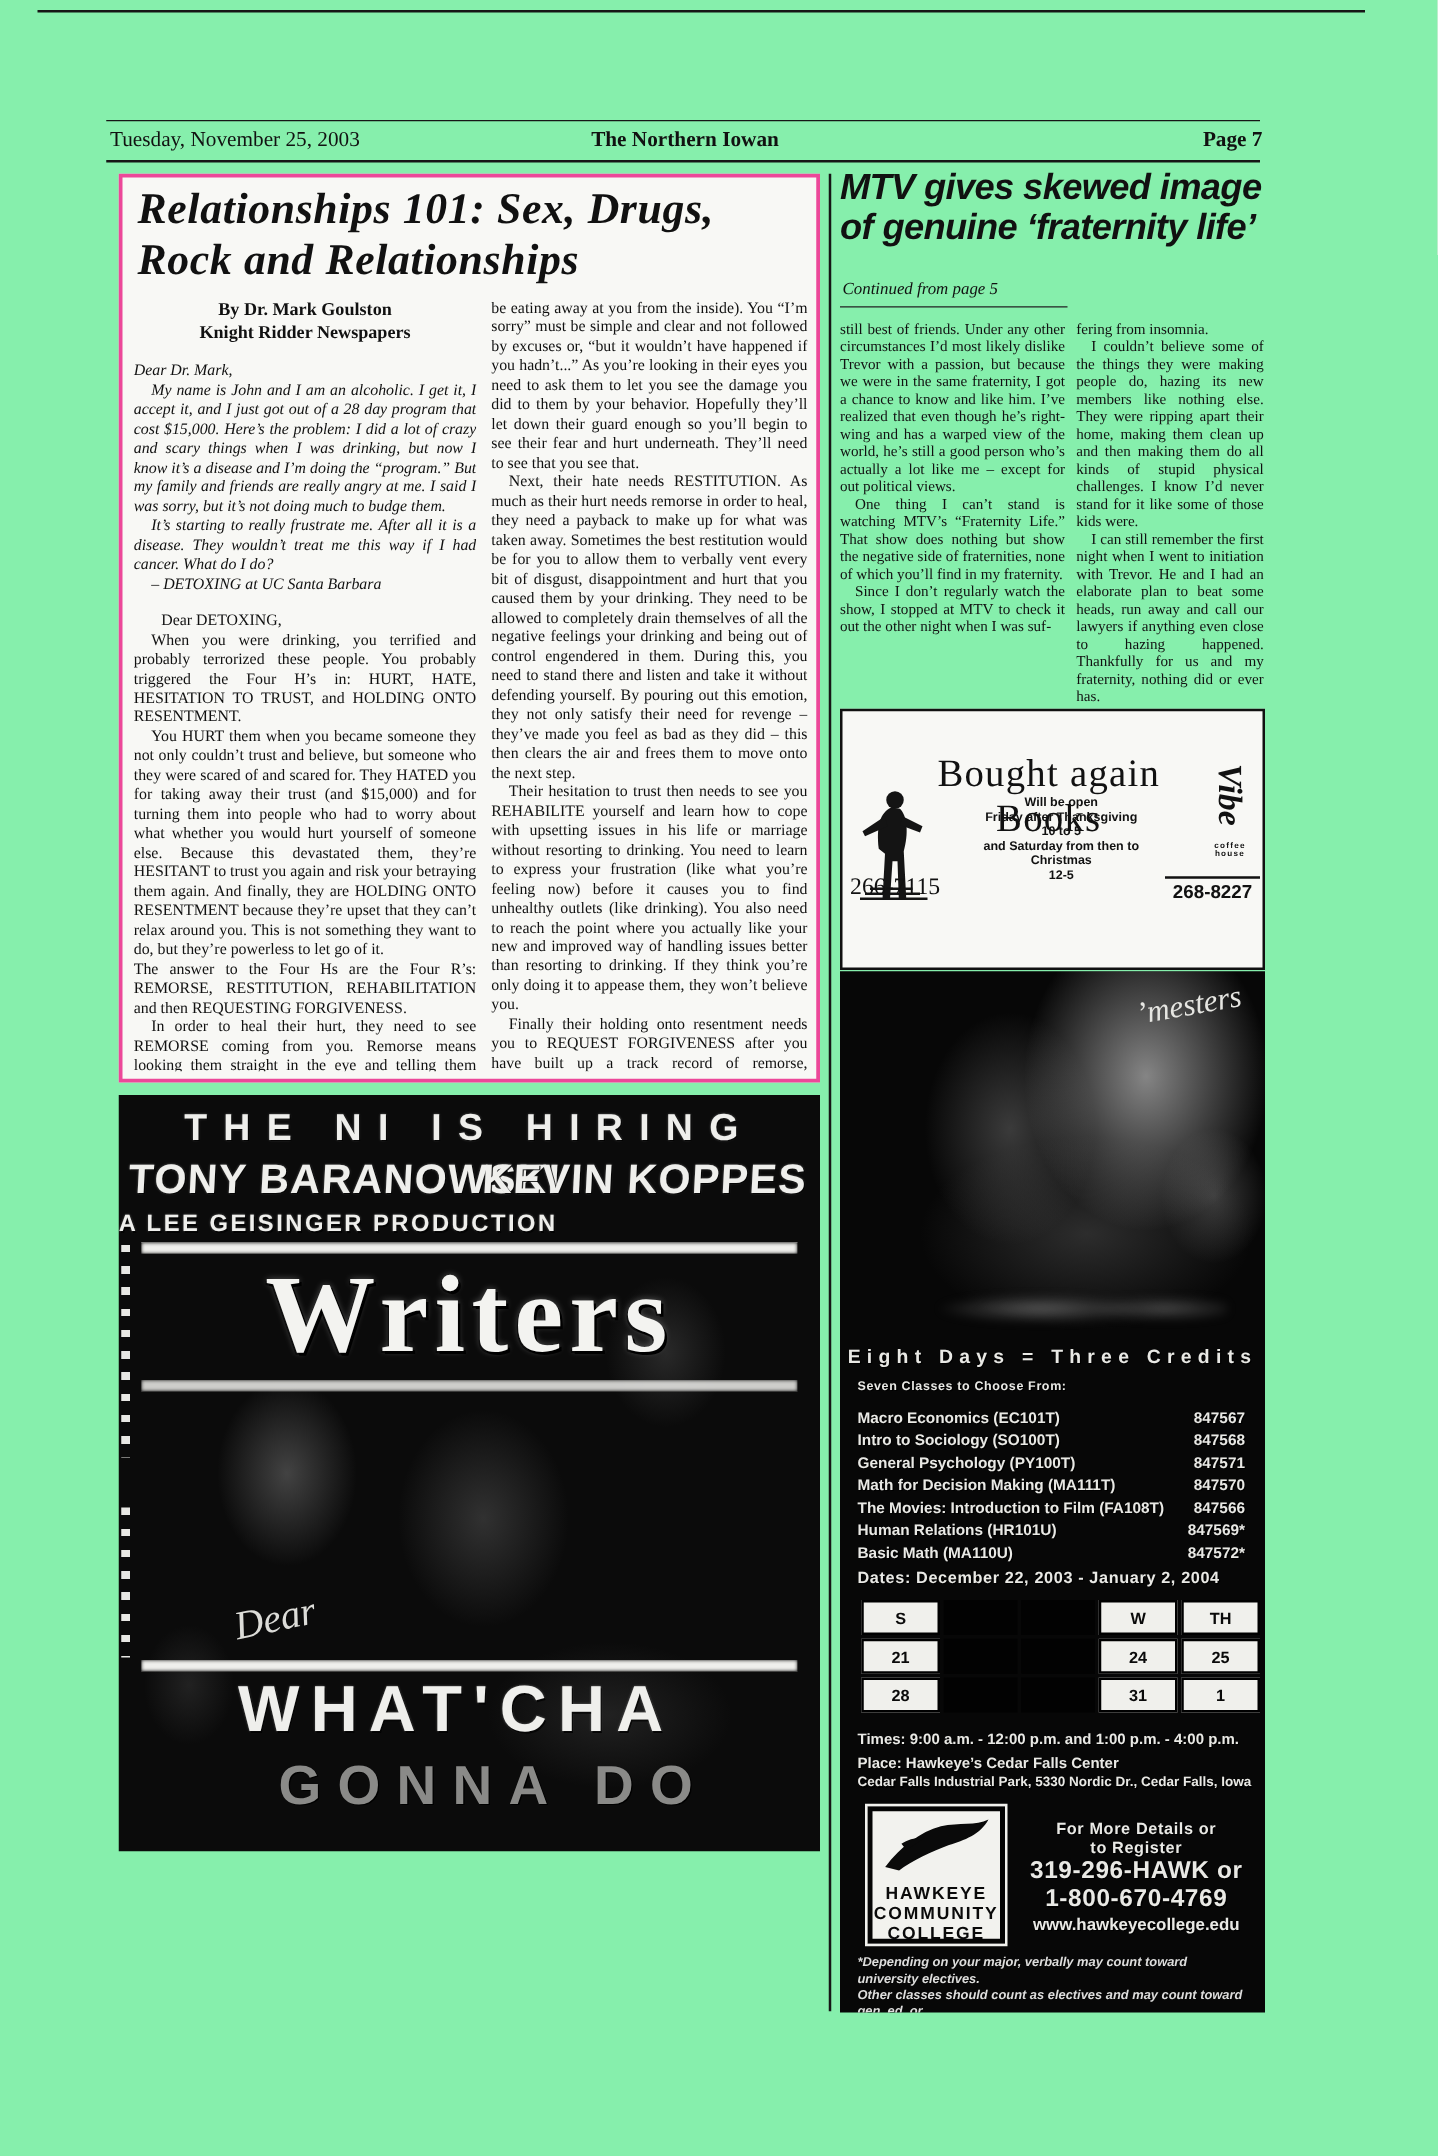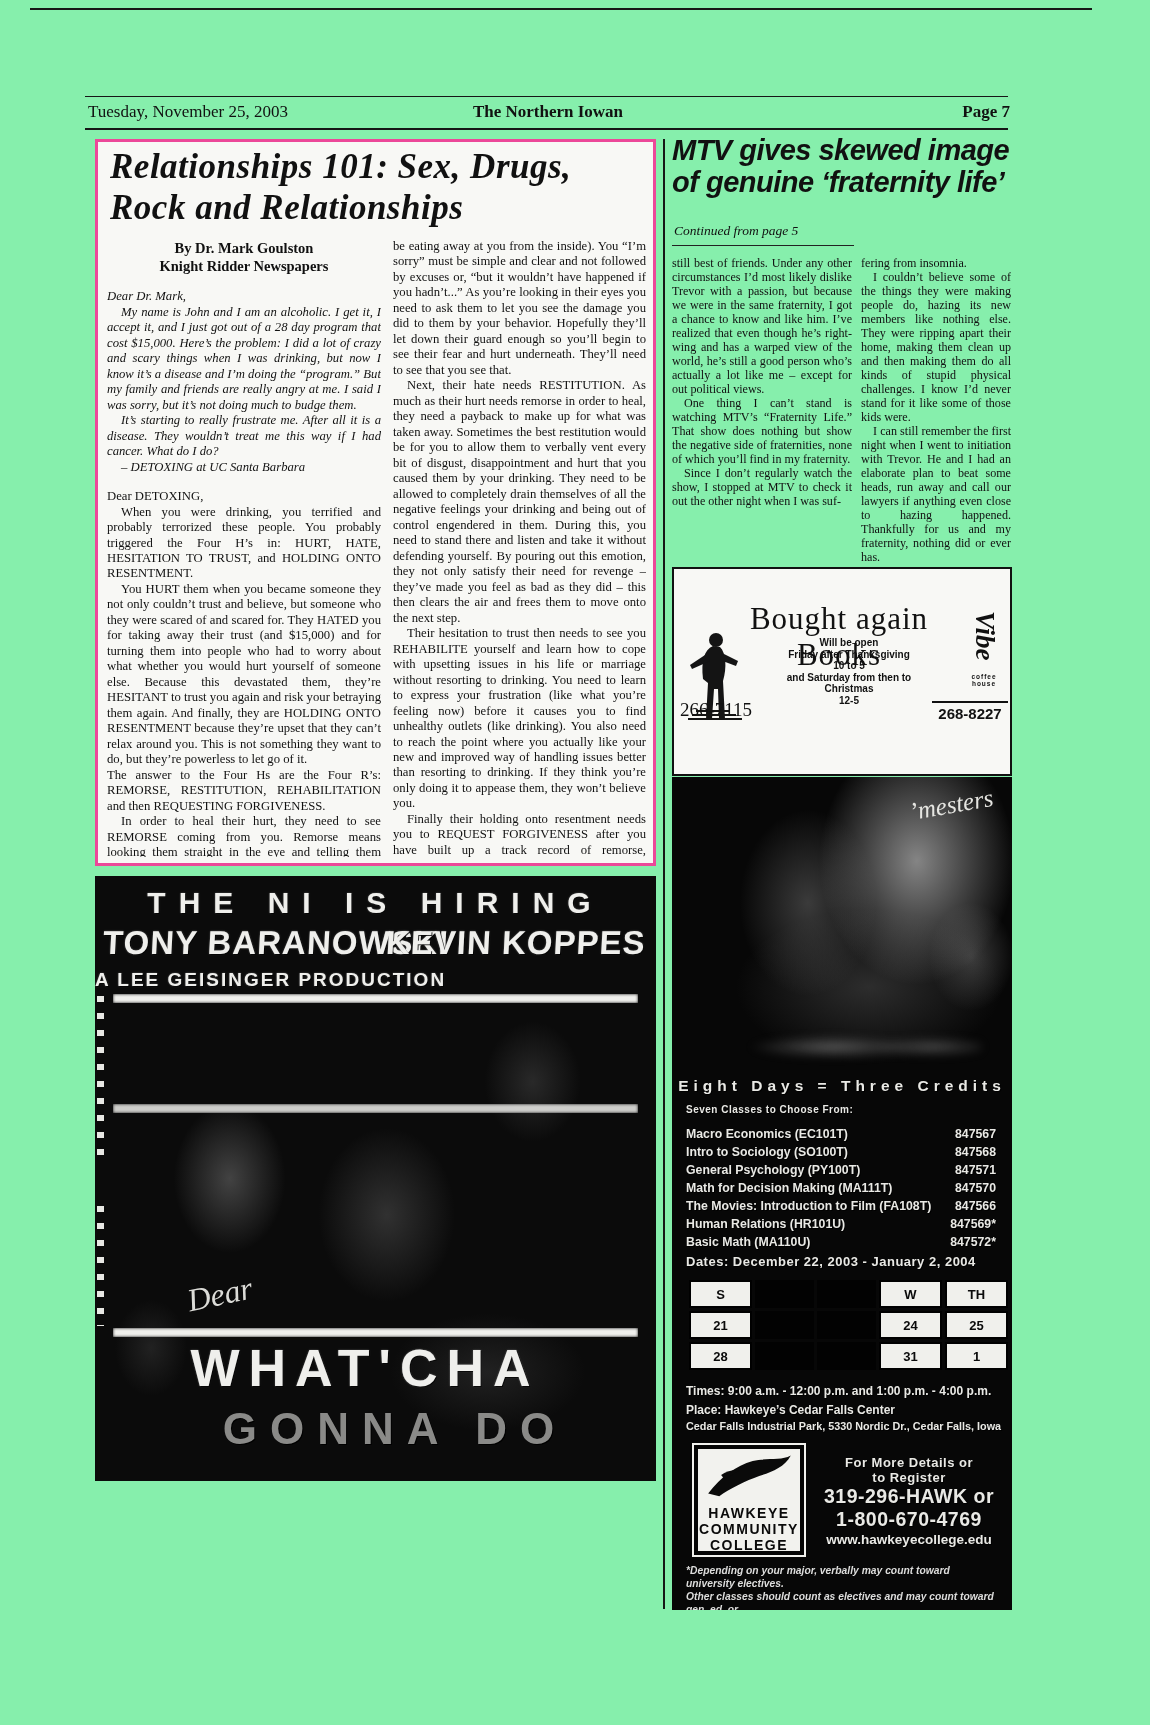--- a/index.html
+++ b/index.html
@@ -15,21 +15,21 @@
   .art-box{left:95px;top:139px;width:555px;height:721px;border:3px solid #ec4899;background:#f8f8f5;}
   .art-title{position:absolute;left:12px;top:4px;width:535px;font-size:35px;line-height:1.18;
              font-weight:bold;font-style:italic;letter-spacing:.5px;}
   .byline{font-size:14.5px;font-weight:bold;text-align:center;line-height:1.25;margin:0 0 14px 0;}
   .col{position:absolute;top:97px;height:618px;overflow:hidden;font-size:12.7px;line-height:1.22;
        text-align:justify;}
   .c1{left:9px;width:274px;}
   .c2{left:295px;width:253px;}
   .col p{margin:0;}
   .col p.ind{text-indent:14px;}
-  .col p.gap{margin-top:14px;}
+  .col p.gap{margin-top:14px;margin-left:22px;}
   .letter{font-style:italic;}
   
   .vdiv{left:663px;top:139px;width:2px;height:1470px;background:#161616;}
   
   .mtv-title{left:672px;top:134px;width:344px;font-family:"Liberation Sans",sans-serif;
              font-size:29px;font-weight:bold;font-style:italic;line-height:1.12;letter-spacing:-.5px;}
   .mtv-cont{left:674px;top:223px;font-size:13.5px;font-style:italic;}
   .mtv-rule{left:672px;top:245px;width:182px;height:1px;background:#222;}
   .mcol{position:absolute;top:256px;height:308px;overflow:hidden;font-size:12.1px;line-height:1.16;
         text-align:justify;}
@@ -210,20 +210,21 @@
   </div>
 
   <div class="abs ni">
     <div class="abs sprocket" style="left:2px;top:120px;height:170px;"></div>
     <div class="abs sprocket" style="left:2px;top:330px;height:120px;"></div>
     <div class="abs grunge ni-hiring">THE NI IS HIRING</div>
     <div class="abs grunge ni-name-l">TONY BARANOWSKI</div>
     <div class="abs grunge ni-name-r">KEVIN KOPPES</div>
     <div class="abs grunge ni-prod">A LEE GEISINGER PRODUCTION</div>
     <div class="abs ni-bar" style="top:118px;"></div>
+    <div class="abs ni-writers">Writers</div>
     <div class="abs ni-bar" style="top:228px;opacity:.85;"></div>
     <div class="abs ni-dear">Dear</div>
     <div class="abs ni-bar" style="top:452px;"></div>
     <div class="abs grunge ni-whatcha">WHAT'CHA</div>
     <div class="abs ni-gonna" style="font-family:'Liberation Sans',sans-serif;font-weight:bold;">GONNA DO</div>
   </div>
 
   <div class="abs hawk">
     <div class="abs hawk-script">’mesters</div>
     <div class="abs hawk-smudge"></div>

